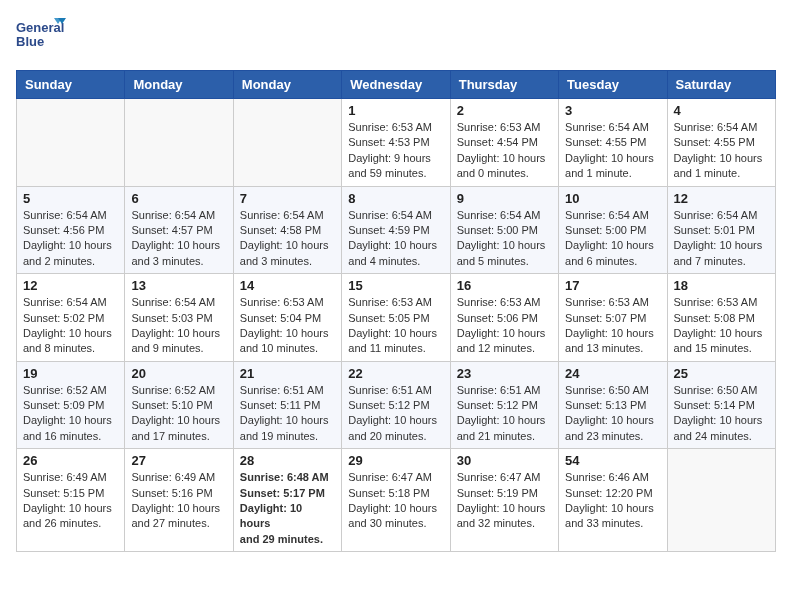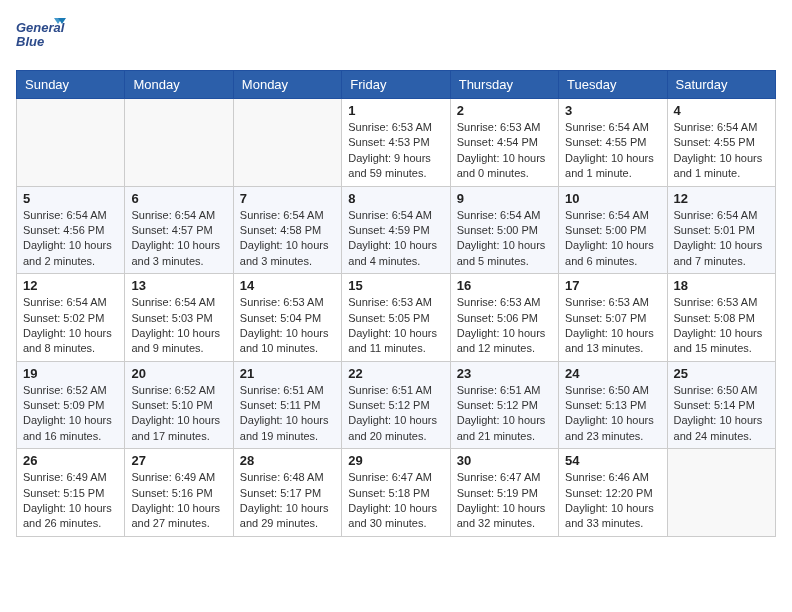--- a/index.html
+++ b/index.html
@@ -8,21 +8,20 @@
       background: #fff;
       width: 792px;
       min-height: 612px;
       padding: 16px;
     }
     .header {
       display: flex;
       justify-content: space-between;
       align-items: flex-end;
       margin-bottom: 12px;
-      font-style: italic;
     }
     .logo {
       display: flex;
       align-items: center;
     }
     .title-section {
       text-align: right;
     }
     .month-title {
       font-size: 32px;
@@ -35,21 +34,21 @@
     }
     .calendar {
       width: 100%;
       border-collapse: collapse;
       border: 1px solid #bbb;
     }
     .calendar th {
       background: #2c5faa;
       color: #fff;
       font-size: 13px;
-      font-weight: normal;
+      font-weight: bold;
       padding: 6px 8px;
       border: 1px solid #2050a0;
       text-align: left;
     }
     .calendar td {
       vertical-align: top;
       border: 1px solid #ccc;
       padding: 4px 6px;
       width: 108px;
       min-height: 80px;
@@ -100,21 +99,21 @@
     <div class="location"></div>
   </div>
 </div>
 
 <table class="calendar">
   <thead>
     <tr>
     <th>Sunday</th>
         <th>Monday</th>
         <th>Monday</th>
-        <th>Friday</th>
+        <th>Wednesday</th>
         <th>Thursday</th>
         <th>Tuesday</th>
         <th>Saturday</th>
       </tr>
   </thead>
   <tbody id="calendar-body">
   <tr>
         <td class="empty"></td>
         <td class="empty"></td>
         <td class="empty"></td>
@@ -310,21 +309,21 @@
         </td>
         <td>
           <span class="day-num">27</span>
           <div class="day-info" style="white-space: pre-line;">Sunrise: 6:49 AM
 Sunset: 5:16 PM
 Daylight: 10 hours
 and 27 minutes.</div>
         </td>
         <td>
           <span class="day-num">28</span>
-          <div class="day-info" style="white-space: pre-line;">Sunrise: 6:48 AM
+          <div class="day-info" style="white-space: pre-line; font-weight: bold;">Sunrise: 6:48 AM
 Sunset: 5:17 PM
 Daylight: 10 hours
 and 29 minutes.</div>
         </td>
         <td>
           <span class="day-num">29</span>
           <div class="day-info" style="white-space: pre-line;">Sunrise: 6:47 AM
 Sunset: 5:18 PM
 Daylight: 10 hours
 and 30 minutes.</div>

